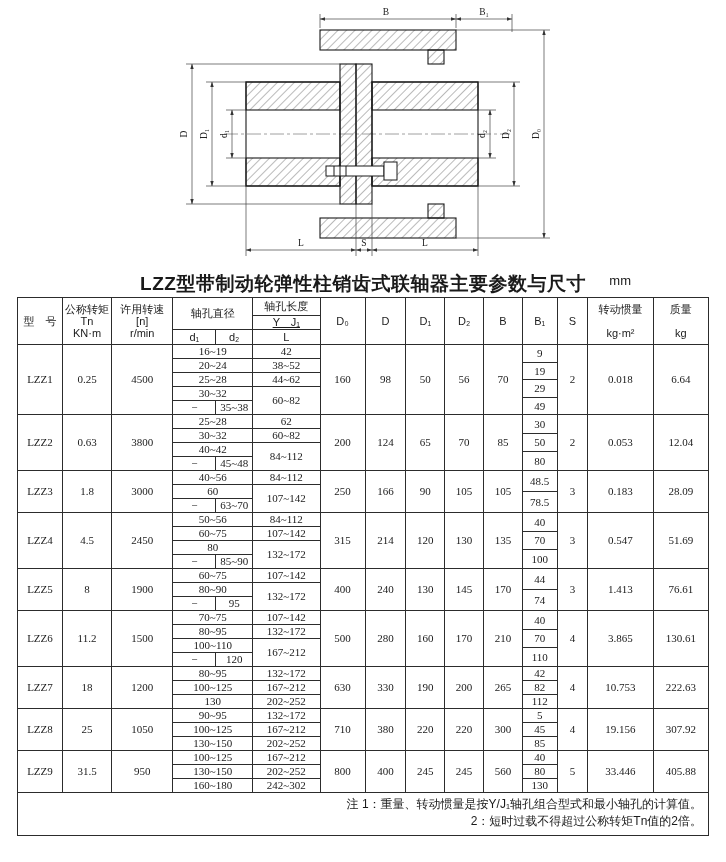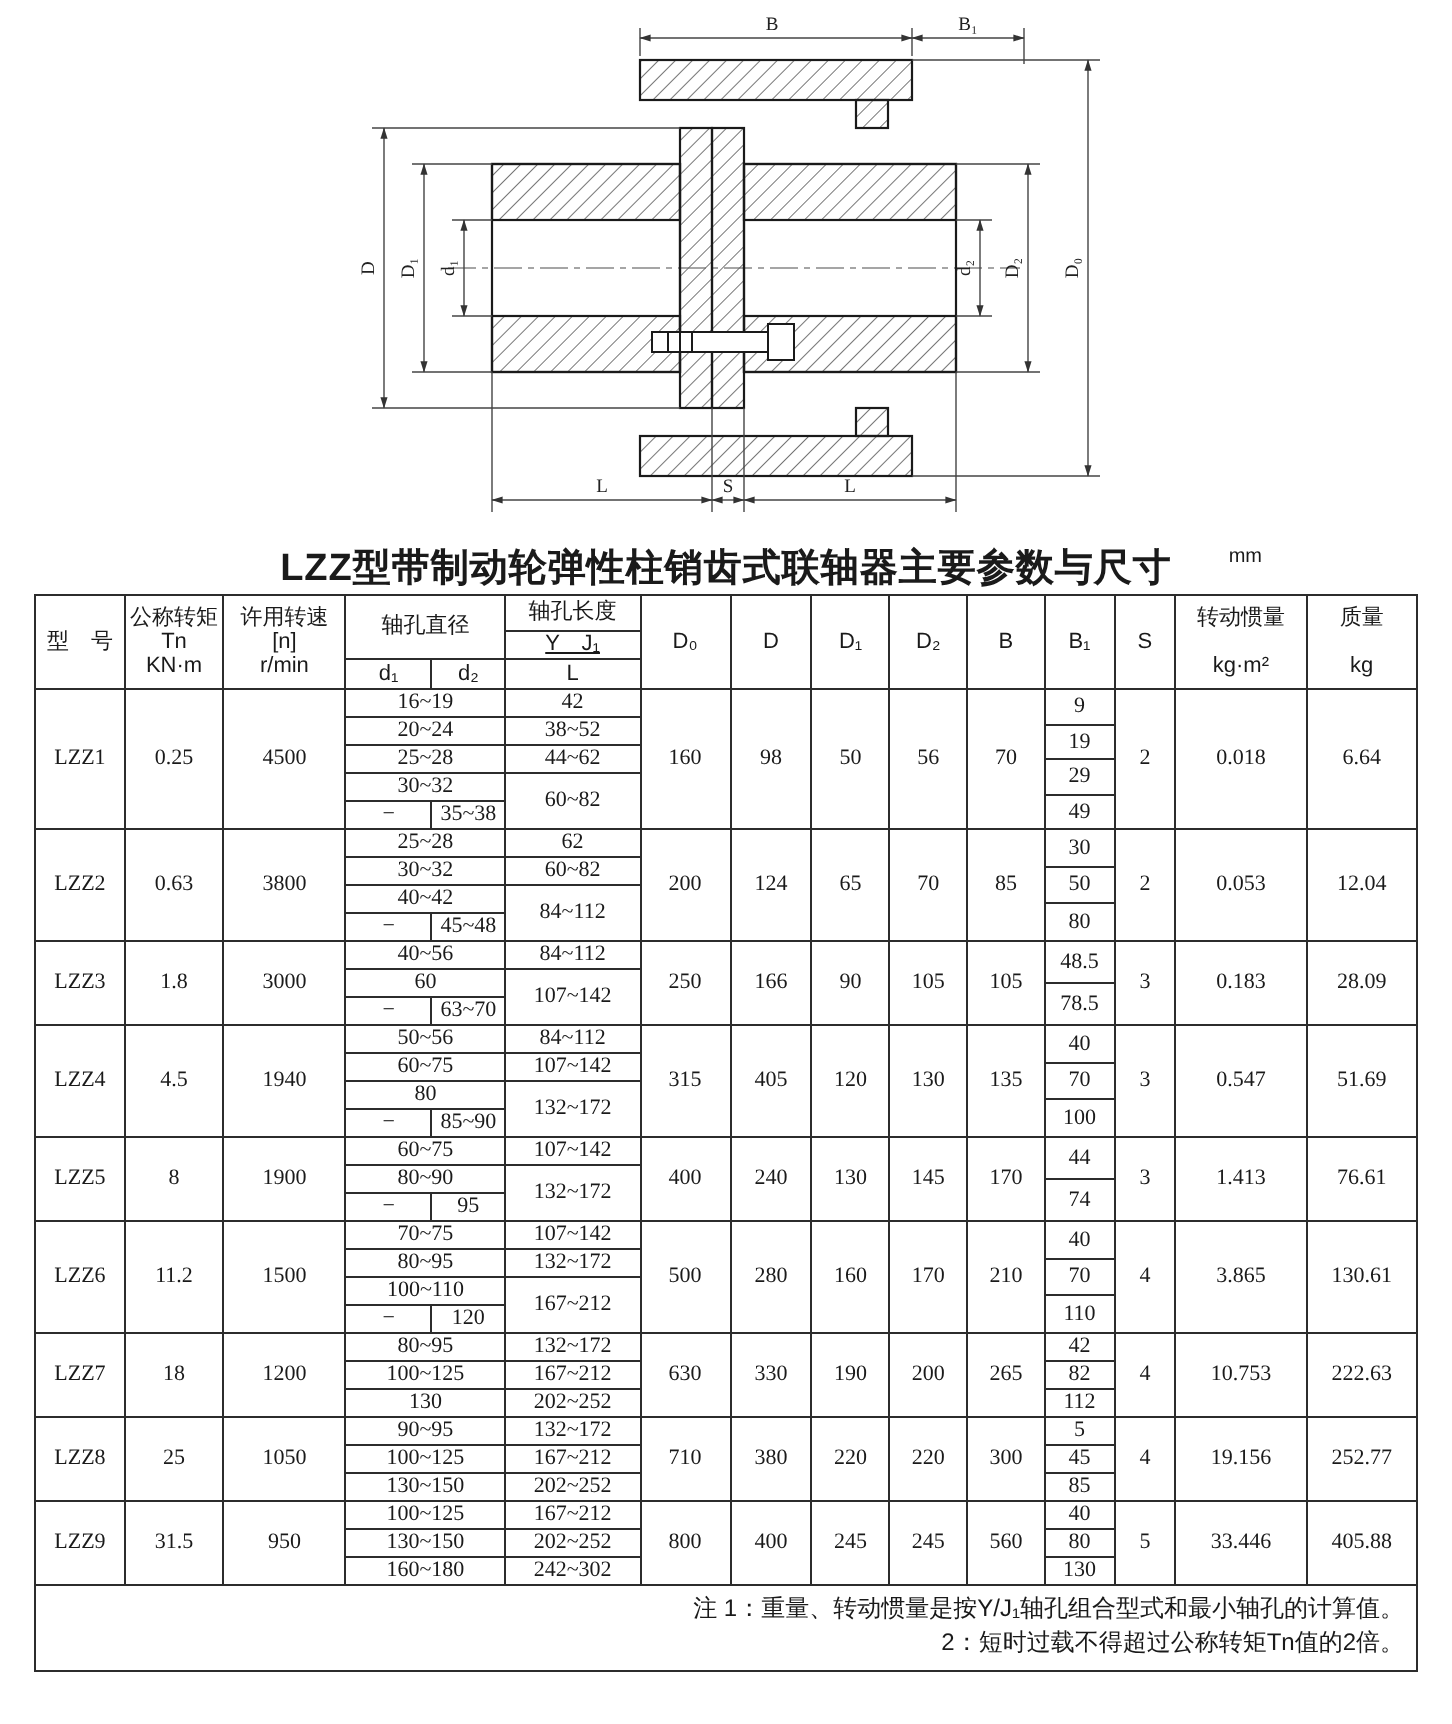--- a/index.html
+++ b/index.html
@@ -6,21 +6,21 @@
   body { width:726px; height:862px; font-family:"Liberation Sans","DejaVu Sans",sans-serif; color:#1a1a1a; }
   .page { width:726px; height:862px; background:#ffffff; box-sizing:border-box; padding:2px 17px 0 17px; overflow:hidden; }
 
   
   .drawing-wrap { width:470px; height:266px; margin:0 auto; }
   svg text.dim { font-size:9.5px; fill:#222; font-family:"Liberation Serif","DejaVu Serif",serif; }
 
   
   .title-row { position:relative; height:22px; margin:3px 0 4px 0; }
   .title-row .title { position:absolute; left:0; right:0; text-align:center; font-size:19px; font-weight:bold; letter-spacing:.5px; }
-  .title-row .unit { position:absolute; right:78px; top:2px; font-size:10px; }
+  .title-row .unit { position:absolute; right:78px; top:2px; font-size:13px; }
 
   
   table { border-collapse:collapse; table-layout:fixed; width:692px; font-size:11px; }
   th,td { border:1px solid #2c2c2c; text-align:center; vertical-align:middle; padding:0 1px; font-weight:normal; line-height:1.12; font-family:"Liberation Serif","DejaVu Serif",serif; }
   thead th { font-family:"Liberation Sans","DejaVu Sans",sans-serif; }
   tbody td { height:13px; }
   thead tr.h1 th { height:17px; }
   thead tr.h2 th { height:13px;text-decoration:underline; }
   thead tr.h3 th { height:14px; }
   td.stack-cell { padding:0; position:relative; }
@@ -297,25 +297,25 @@
           <td colspan="2">60</td>
           <td rowspan="2">107~142</td>
         </tr>
         <tr>
           <td>−</td>
           <td>63~70</td>
         </tr>
         <tr>
           <td rowspan="4">LZZ4</td>
           <td rowspan="4">4.5</td>
-          <td rowspan="4">1940</td>
+          <td rowspan="4">2450</td>
           <td colspan="2">50~56</td>
           <td rowspan="1">84~112</td>
           <td rowspan="4">315</td>
-          <td rowspan="4">405</td>
+          <td rowspan="4">214</td>
           <td rowspan="4">120</td>
           <td rowspan="4">130</td>
           <td rowspan="4">135</td>
           <td rowspan="4" class="stack-cell">
             <div class="stack">
               <div>40</div>
               <div>70</div>
               <div>100</div>
             </div>
           </td>
@@ -441,21 +441,21 @@
           <td rowspan="3">300</td>
           <td rowspan="3" class="stack-cell">
             <div class="stack">
               <div>5</div>
               <div>45</div>
               <div>85</div>
             </div>
           </td>
           <td rowspan="3">4</td>
           <td rowspan="3">19.156</td>
-          <td rowspan="3">252.77</td>
+          <td rowspan="3">307.92</td>
         </tr>
         <tr>
           <td colspan="2">100~125</td>
           <td rowspan="1">167~212</td>
         </tr>
         <tr>
           <td colspan="2">130~150</td>
           <td rowspan="1">202~252</td>
         </tr>
         <tr>

